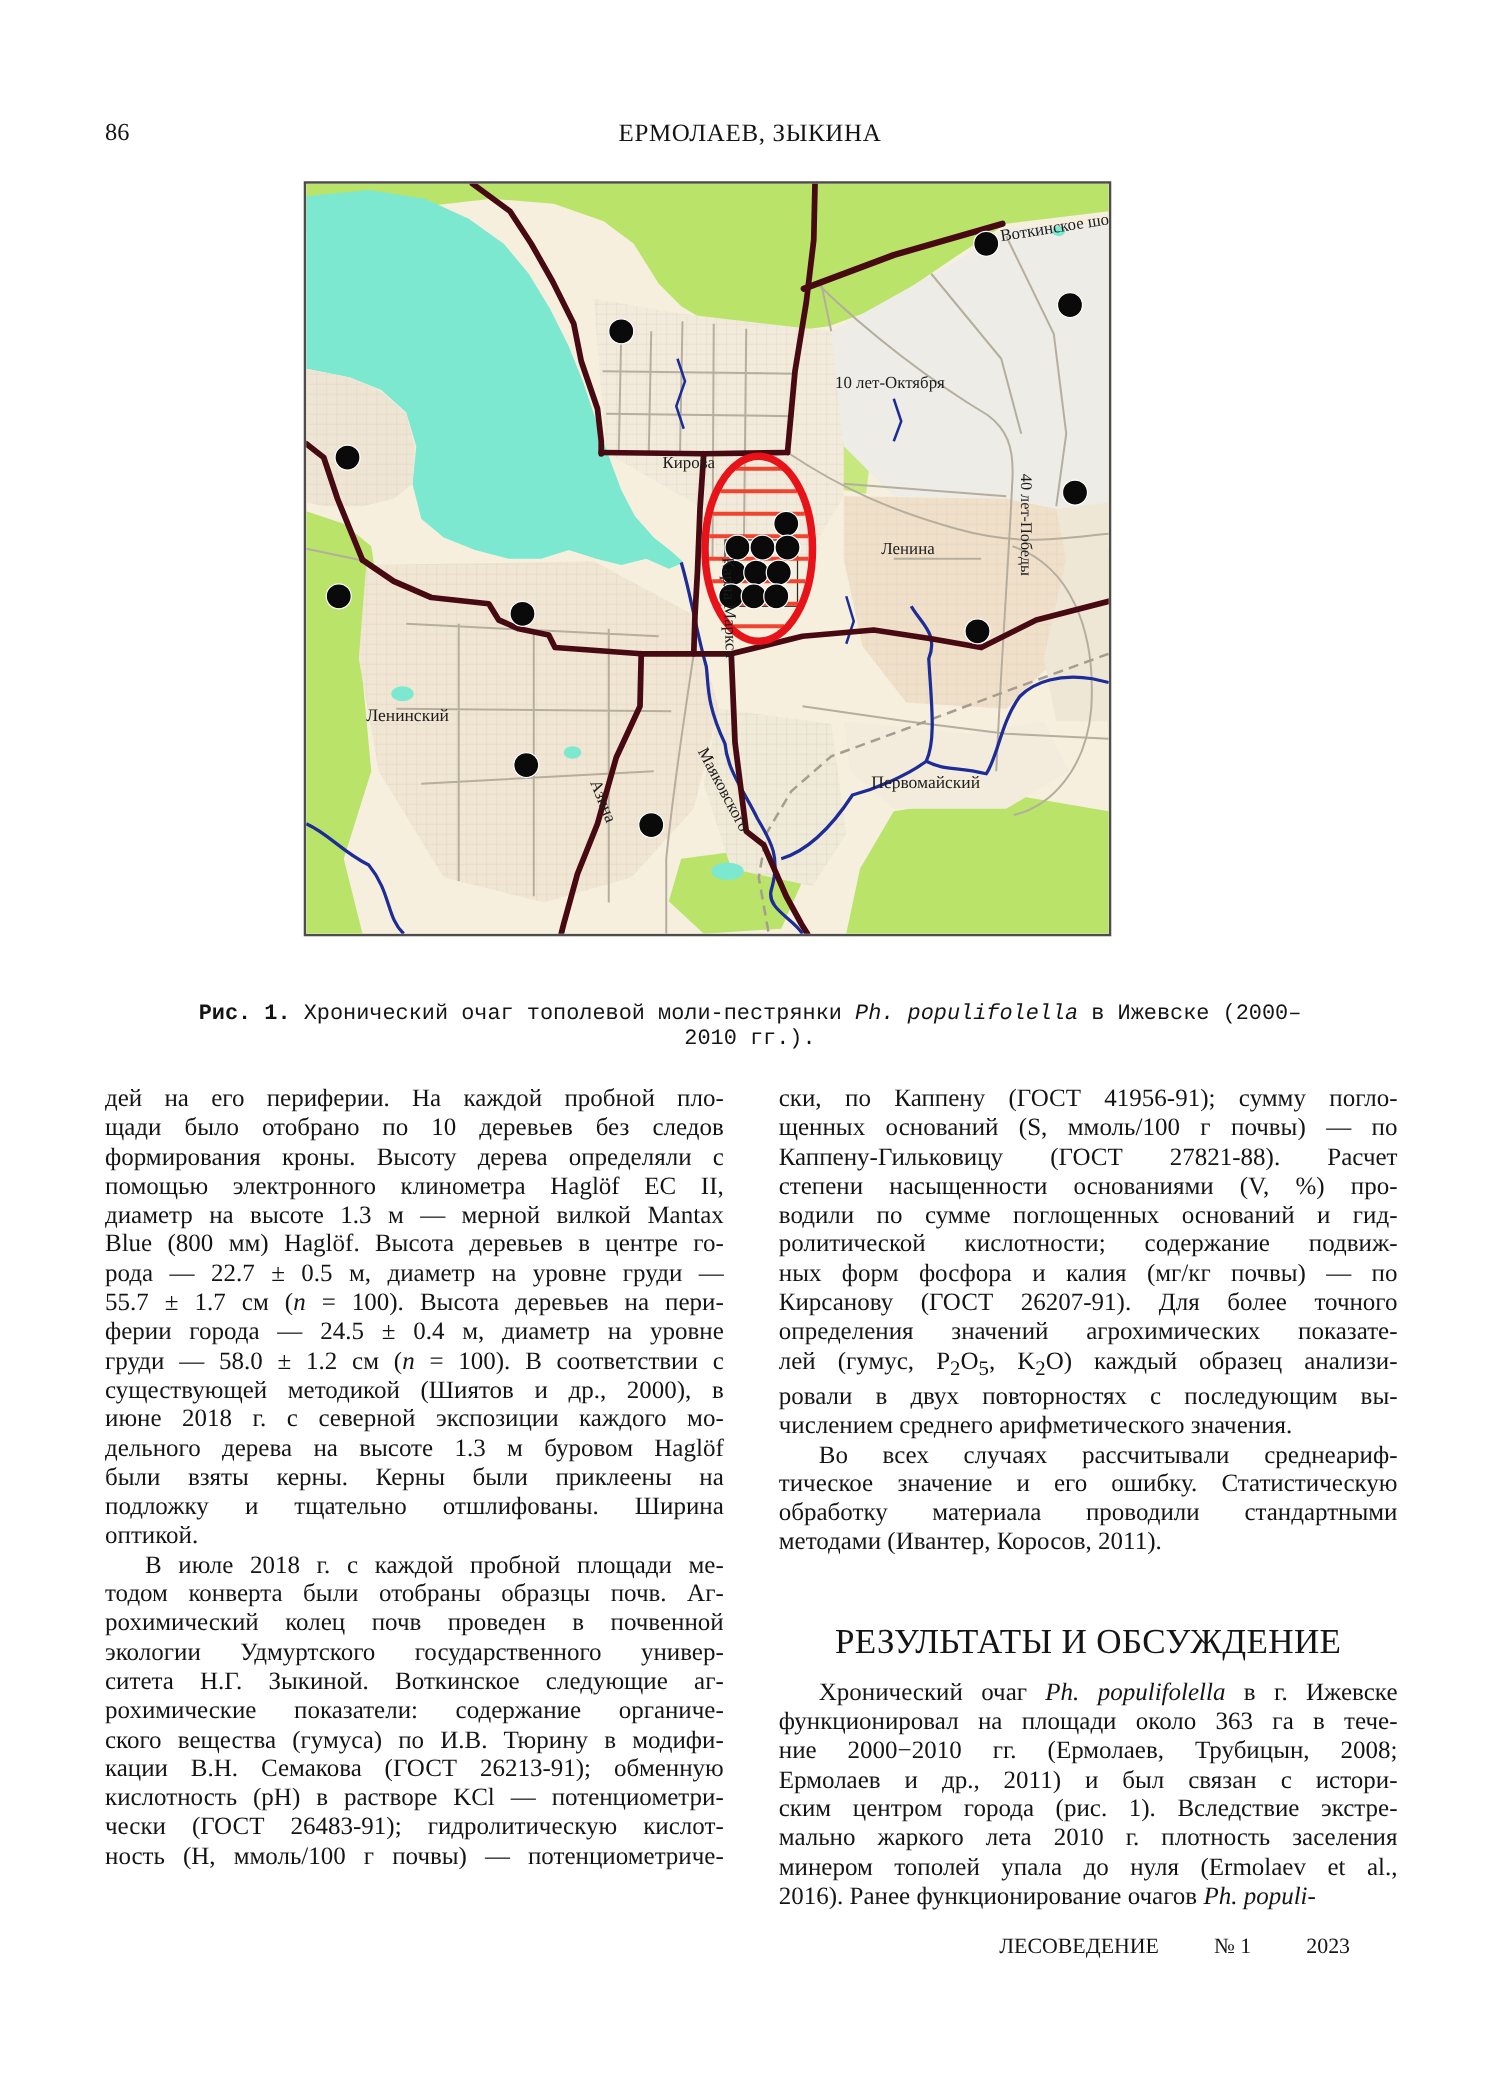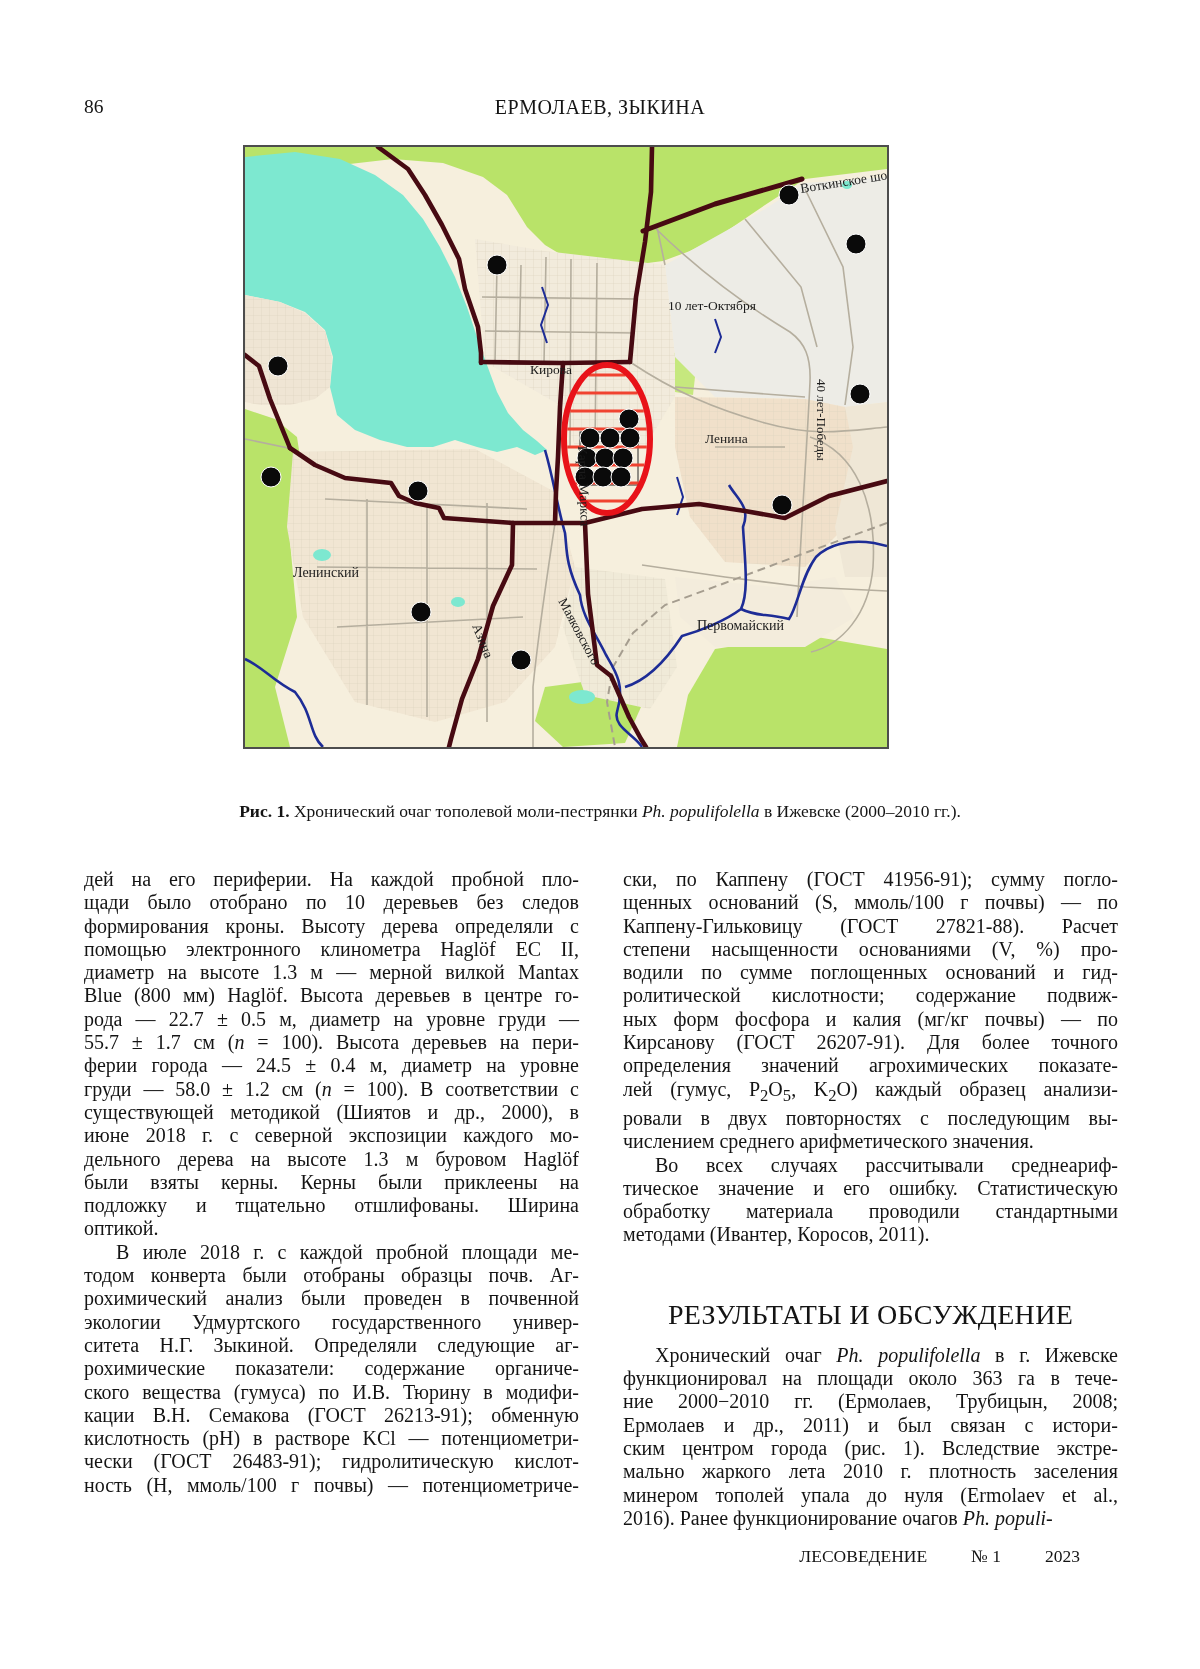--- a/index.html
+++ b/index.html
@@ -9,21 +9,21 @@
     overflow:hidden;
   }
   .page-number{position:absolute;left:84px;top:96px;font-size:19.5px;}
   .running-head{position:absolute;left:0;top:96px;width:100%;text-align:center;font-size:20px;letter-spacing:0.5px;}
   .map-frame{
     position:absolute;left:243px;top:145px;width:642px;height:600px;
     border:2px solid #4d4d4d;background:#f6efdd;
   }
   .map-frame svg{display:block;width:642px;height:600px;}
   svg text{font-family:"Liberation Serif","DejaVu Serif",serif;fill:#1c1c1c;}
-  .caption{position:absolute;left:150px;top:801px;width:900px;text-align:center;font-size:17.5px;}
+  .caption{position:absolute;left:150px;top:801px;width:900px;text-align:center;font-size:17.5px;font-family:Liberation Mono, monospace;}
   .cols{position:absolute;left:84px;top:868px;width:1034px;display:flex;gap:44px;}
   .col{width:500px;}
   .ln{font-size:20px;line-height:23.3px;text-align:justify;text-align-last:justify;}
   .ln.e{text-align-last:left;}
   .ln.p{text-indent:32px;}
   .col-heading{margin:56px 0 17px 0;text-align:center;font-size:28px;line-height:24px;letter-spacing:0.3px;}
   .footer{position:absolute;top:1546px;right:120px;display:flex;gap:44px;font-size:17.5px;}
 </style>
 </head>
 <body>
@@ -174,23 +174,23 @@
       <div class="ln j">ферии города — 24.5 ± 0.4 м, диаметр на уровне</div>
       <div class="ln j">груди — 58.0 ± 1.2 см (<i>n</i> = 100). В соответствии с</div>
       <div class="ln j">существующей методикой (Шиятов и др., 2000), в</div>
       <div class="ln j">июне 2018 г. с северной экспозиции каждого мо-</div>
       <div class="ln j">дельного дерева на высоте 1.3 м буровом Haglöf</div>
       <div class="ln j">были взяты керны. Керны были приклеены на</div>
       <div class="ln j">подложку и тщательно отшлифованы. Ширина</div>
       <div class="ln e">оптикой.</div>
       <div class="ln p">В июле 2018 г. с каждой пробной площади ме-</div>
       <div class="ln j">тодом конверта были отобраны образцы почв. Аг-</div>
-      <div class="ln j">рохимический анализ были проведен в почвенной</div>
+      <div class="ln j">рохимический колец почв проведен в почвенной</div>
       <div class="ln j">экологии Удмуртского государственного универ-</div>
-      <div class="ln j">ситета Н.Г. Зыкиной. Определяли следующие аг-</div>
+      <div class="ln j">ситета Н.Г. Зыкиной. Воткинское следующие аг-</div>
       <div class="ln j">рохимические показатели: содержание органиче-</div>
       <div class="ln j">ского вещества (гумуса) по И.В. Тюрину в модифи-</div>
       <div class="ln j">кации В.Н. Семакова (ГОСТ 26213-91); обменную</div>
       <div class="ln j">кислотность (pH) в растворе KCl — потенциометри-</div>
       <div class="ln j">чески (ГОСТ 26483-91); гидролитическую кислот-</div>
       <div class="ln j">ность (H, ммоль/100 г почвы) — потенциометриче-</div>
     </div>
   <div class="col">
     <div>
         <div class="ln j">ски, по Каппену (ГОСТ 41956-91); сумму погло-</div>

